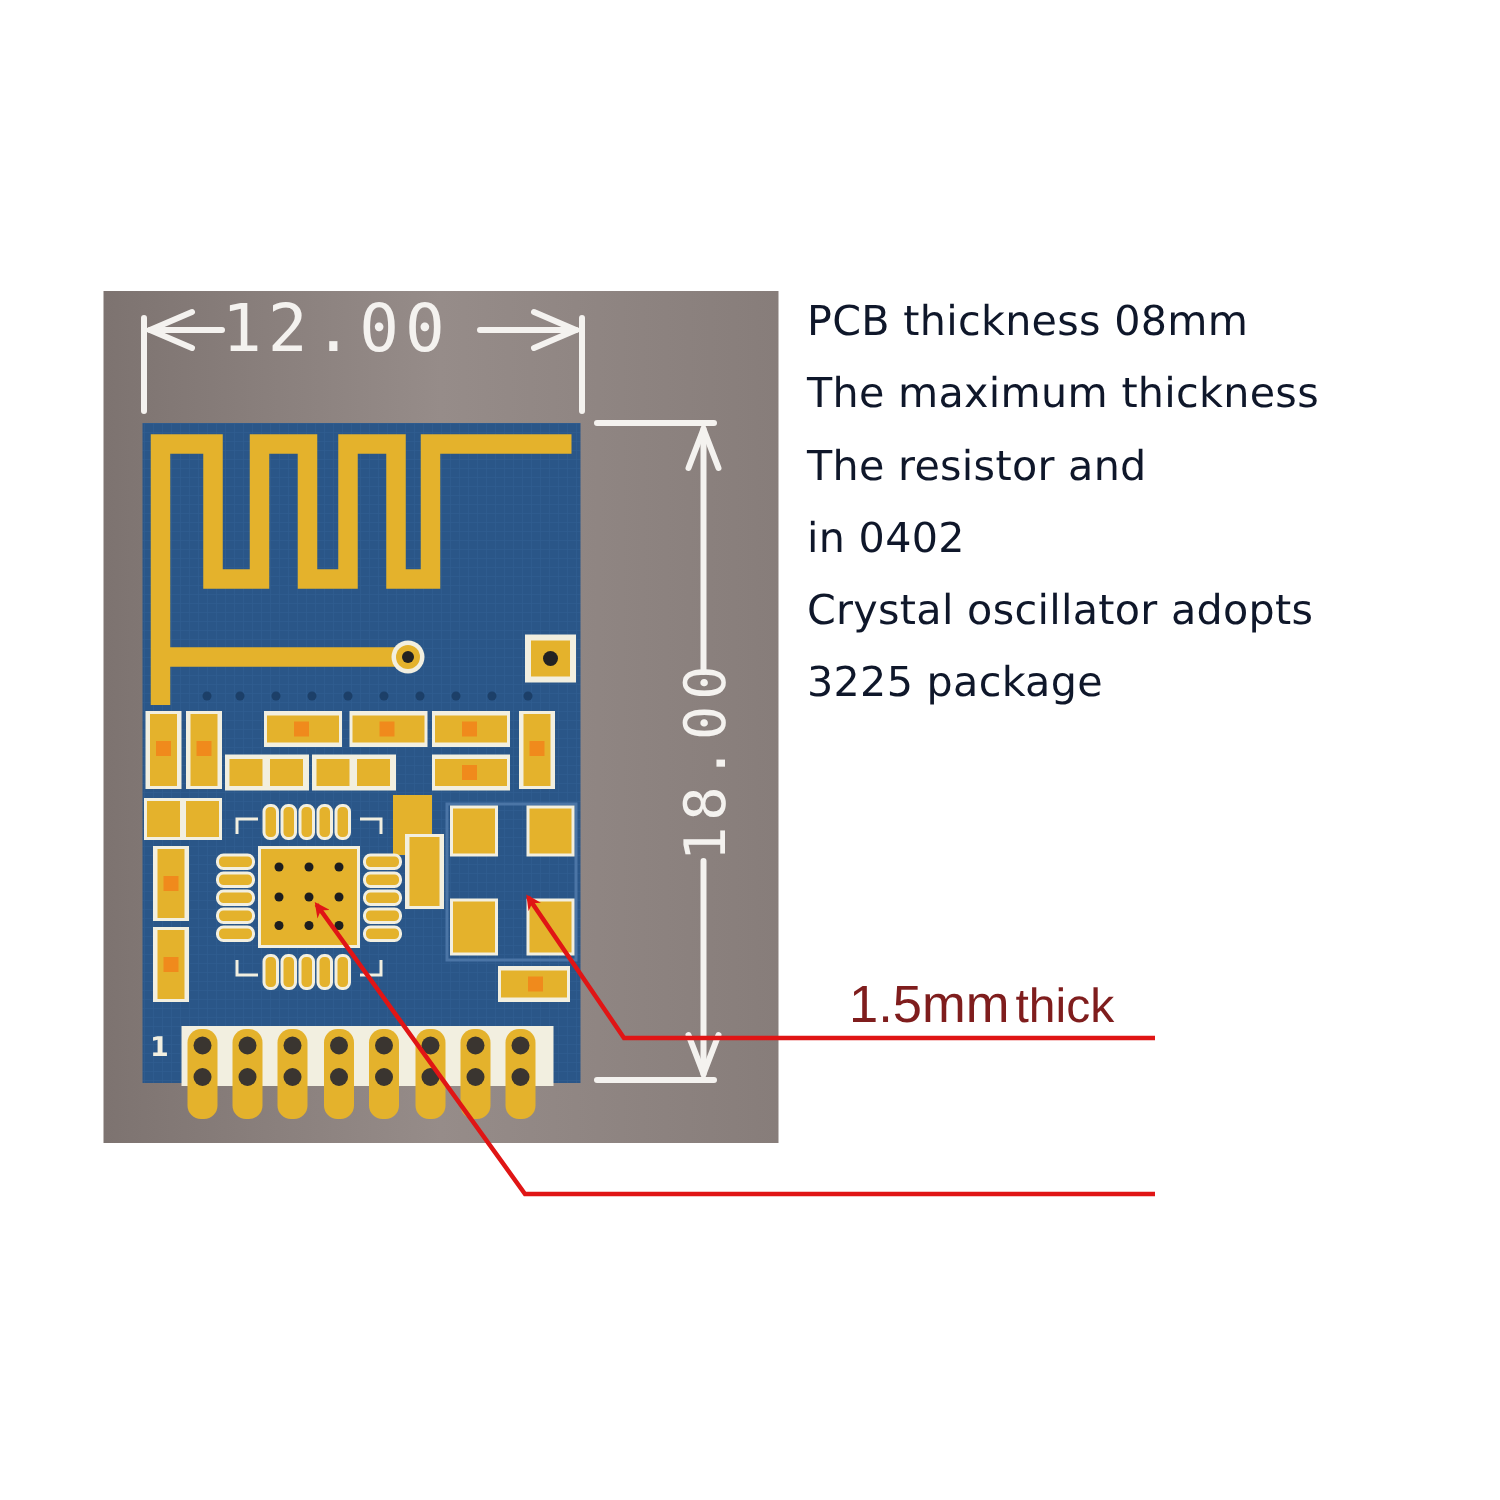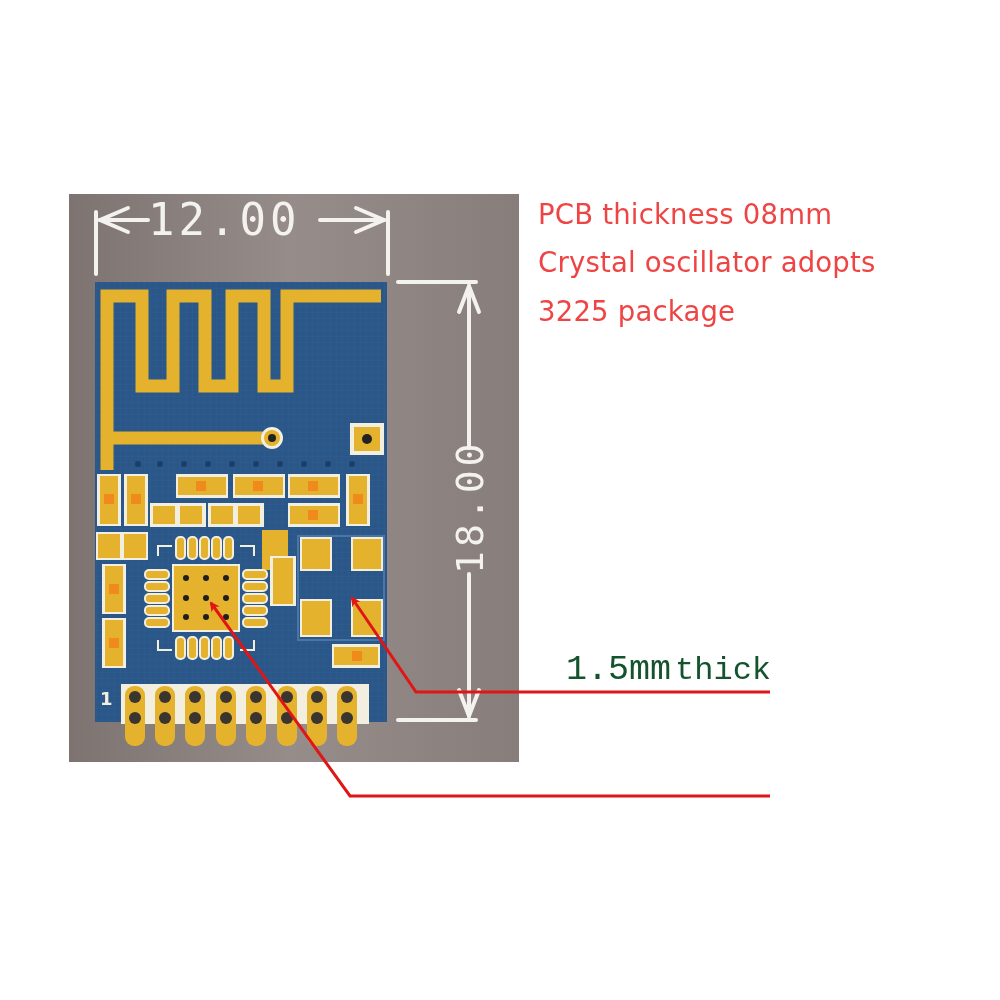--- a/index.html
+++ b/index.html
@@ -1,20 +1,20 @@
 <!DOCTYPE html>
 <html><head>
   <meta charset="utf-8">
   <style>
     html, body { margin: 0; padding: 0; background: #ffffff; }
     body { width: 1000px; height: 1000px; position: relative; overflow: hidden; font-family: "DejaVu Sans", sans-serif; }
     #stage { position: absolute; left: 0; top: 0; width: 1000px; height: 1000px; }
-    .spec-text { position: absolute; left: 538px; top: 190px; font-family: "DejaVu Sans", sans-serif; font-size: 27.5px; line-height: 48.3px; color: #ef4444; letter-spacing: 0.2px; }
+    .spec-text { position: absolute; left: 538px; top: 190px; font-family: "DejaVu Sans", sans-serif; font-size: 27.5px; line-height: 48.3px; color: #0f172a; letter-spacing: 0.2px; }
     .spec-text div { white-space: nowrap; }
-    .callout-label { position: absolute; font-family: Liberation Mono, monospace; color: #14532d; white-space: nowrap; }
+    .callout-label { position: absolute; font-family: Liberation Sans, sans-serif; color: #7f1d1d; white-space: nowrap; }
     .callout-label .num { font-size: 35px; }
     .callout-label .unit { font-size: 32px; }
   </style>
 </head>
 <body>
 
 <div id="stage">
   <svg width="1000" height="1000" viewBox="0 0 1000 1000" xmlns="http://www.w3.org/2000/svg">
     <defs>
       <linearGradient id="panelGrad" x1="0" y1="0" x2="1" y2="0">
@@ -216,20 +216,23 @@
   </svg>
 
   
   <div style="position:absolute; left:148px; top:198px; font-family:'DejaVu Sans Mono', monospace; font-size:44px; color:#f4f2ef; letter-spacing:4px; line-height:44px;">12.00</div>
   <div style="position:absolute; left:405px; top:490px; width:130px; text-align:center; transform:rotate(-90deg); transform-origin:center; font-family:'DejaVu Sans Mono', monospace; font-size:38px; color:#f4f2ef; letter-spacing:4px; line-height:38px;">18.00</div>
   <div style="position:absolute; left:100px; top:688px; font-family:'DejaVu Sans', sans-serif; font-weight:bold; font-size:18px; color:#f2efe0;">1</div>
 
   
   <div class="spec-text">
     <div>PCB thickness 08mm</div>
+    <div>The maximum thickness</div>
+    <div>The resistor and</div>
+    <div>in 0402</div>
     <div>Crystal oscillator adopts</div>
     <div>3225 package</div>
   </div>
 
   
   <div class="callout-label" style="left:566px; top:650px;">
     <span class="num">1.5mm</span><span class="unit" style="margin-left:4px;">thick</span>
   </div>
 </div>
 

